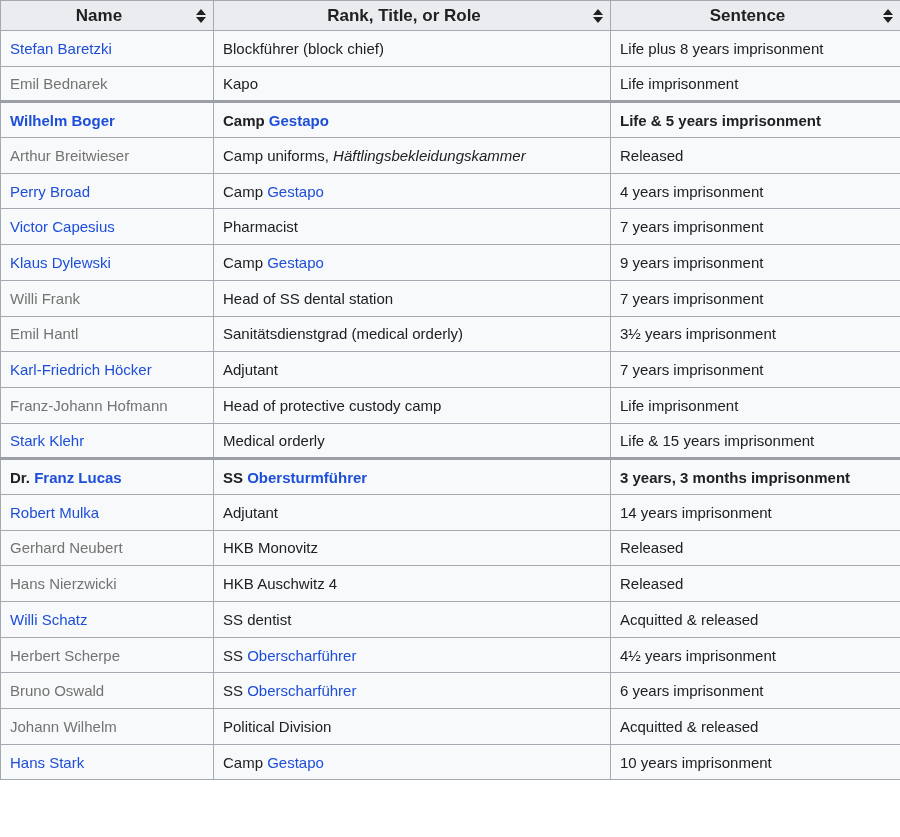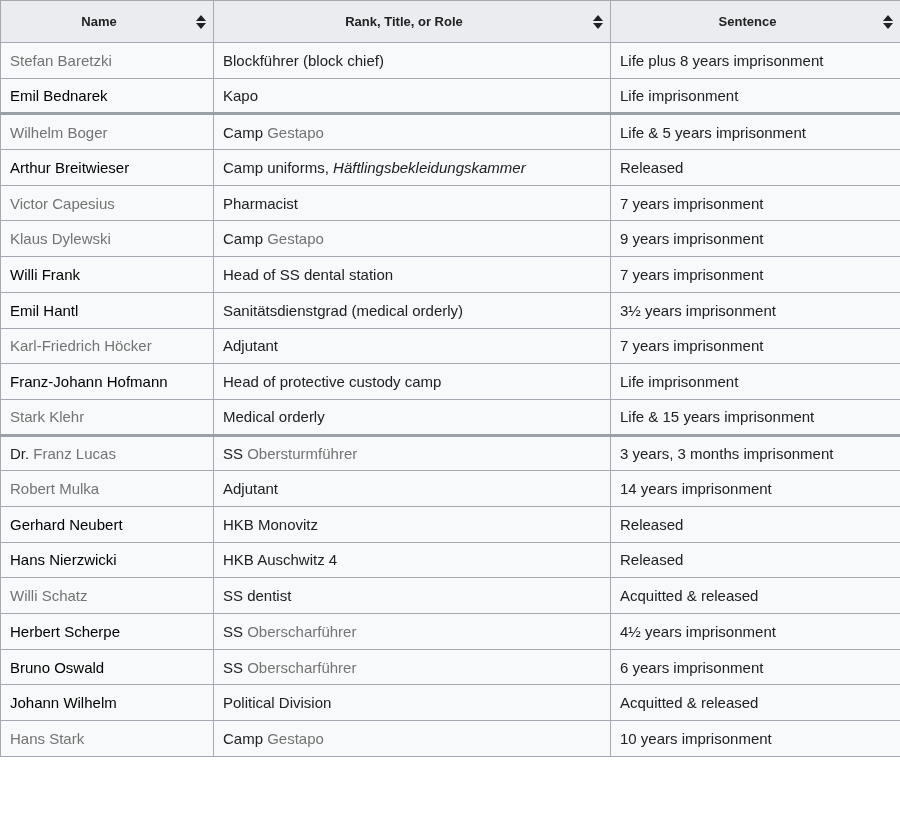--- a/index.html
+++ b/index.html
@@ -22,45 +22,46 @@
     font-size: 15px;
     color: #202122;
   }
   col.c-name { width: 213px; }
   col.c-role { width: 397px; }
   col.c-sentence { width: 290px; }
 
   table.wikitable th {
     background: #eaecf0;
     border: 1px solid #a2a9b1;
-    height: 42px;
+    height: 30px;
     font-weight: bold;
-    font-size: 13px;
+    font-size: 17px;
     text-align: center;
     vertical-align: middle;
     position: relative;
     padding: 0 24px 0 8px;
     cursor: pointer;
     user-select: none;
   }
   table.wikitable td {
     border: 1px solid #a2a9b1;
     height: 35.7px;
     padding: 0 9px;
     vertical-align: middle;
     text-align: left;
     white-space: nowrap;
     overflow: hidden;
   }
   tr.thick-top td {
     border-top: 3px solid #9aa0a6;
+    font-weight: bold;
   }
   a { text-decoration: none; cursor: pointer; }
-  a.link-blue { color: #737373; text-align: center; }
-  a.link-red { color: #000000; }
+  a.link-blue { color: #1d4ed8; text-align: center; }
+  a.link-red { color: #737373; }
 
   
   .sort-arrows {
     position: absolute;
     right: 7px;
     top: 50%;
     transform: translateY(-50%);
     display: flex;
     flex-direction: column;
     align-items: center;
@@ -129,20 +130,25 @@
           <td><a class="link-blue">Wilhelm Boger</a></td>
           <td><span>Camp </span><a class="link-blue">Gestapo</a></td>
           <td>Life &amp; 5 years imprisonment</td>
         </tr>
         <tr>
           <td><a class="link-red">Arthur Breitwieser</a></td>
           <td><span>Camp uniforms, </span><i>Häftlingsbekleidungskammer</i></td>
           <td>Released</td>
         </tr>
         <tr>
+          <td><a class="link-blue">Perry Broad</a></td>
+          <td><span>Camp </span><a class="link-blue">Gestapo</a></td>
+          <td>4 years imprisonment</td>
+        </tr>
+        <tr>
           <td><a class="link-blue">Victor Capesius</a></td>
           <td><span>Pharmacist</span></td>
           <td>7 years imprisonment</td>
         </tr>
         <tr>
           <td><a class="link-blue">Klaus Dylewski</a></td>
           <td><span>Camp </span><a class="link-blue">Gestapo</a></td>
           <td>9 years imprisonment</td>
         </tr>
         <tr>

